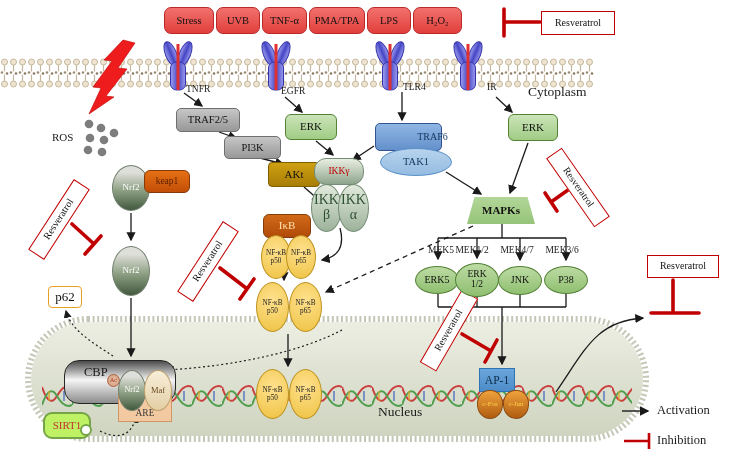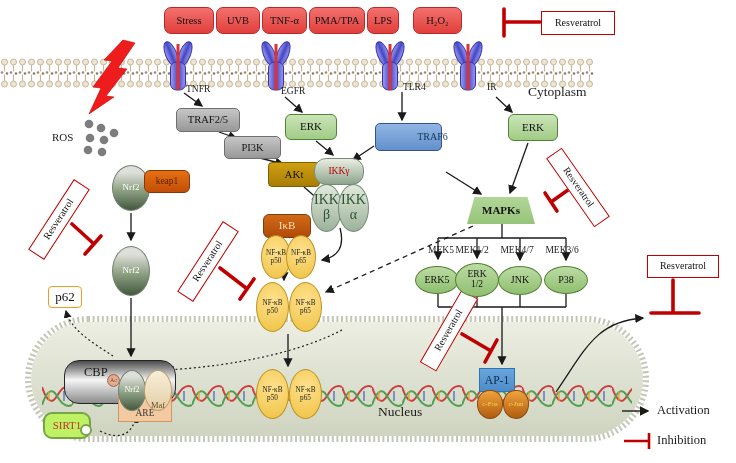--- a/index.html
+++ b/index.html
@@ -27,21 +27,21 @@
   .keap{background:linear-gradient(180deg,#e57013,#c24e08);border:1px solid #86380a;border-radius:6px;color:#5e2000;font-size:9.5px;}
   .p62{background:#fff;border:1.5px solid #e8a020;border-radius:4px;font-size:13px;color:#111;}
   .mapks{background:linear-gradient(180deg,#b2d698,#96c479);clip-path:polygon(11% 0,89% 0,100% 100%,0 100%);
          font-size:11px;font-weight:bold;color:#111;}
   .greenoval{background:linear-gradient(180deg,#bcdba3,#8fbf70);border:1px solid #538135;border-radius:50%;font-size:10px;color:#111;}
   .ap1{background:linear-gradient(180deg,#6aa6dc,#4d8cc8);border:1px solid #2e74b5;font-size:11.5px;color:#0d2a44;}
   .fosjun{background:linear-gradient(180deg,#efa23c,#b05c10);border:1px solid #8a4a10;border-radius:46% 46% 50% 50%;
           color:#ffd24a;font-size:7px;}
   .cbp{background:linear-gradient(180deg,#4c4c4c,#f5f5f5 45%,#8c8c8c);border:1.4px solid #262626;border-radius:15px;}
   .ac{background:radial-gradient(circle,#e7c0a6,#cf9c7c);border:1px solid #b06040;border-radius:50%;color:#a02818;font-size:6px;}
-  .maf{background:linear-gradient(180deg,#f7eed9,#e4cfa5);border:1px solid #bfa06a;border-radius:50%;color:#6b4a23;font-size:8.5px;align-items:flex-end;}
+  .maf{background:linear-gradient(180deg,#f7eed9,#e4cfa5);border:1px solid #bfa06a;border-radius:50%;color:#6b4a23;font-size:8.5px;}
   .are{background:#f2c9a0;border:1px solid #cf9763;font-size:9.5px;color:#3a3a3a;align-items:flex-end;padding-bottom:2px;}
   .sirt{background:#bef264;border:2px solid #76a548;border-radius:9px;color:#c23030;font-size:11px;}
   .notch{background:#fff;border:2px solid #76a548;border-radius:50%;}
   .reg{background:linear-gradient(160deg,#efefec,#cdcdc6);border:1px solid #bdbdb6;border-radius:16px;
        font-size:9.8px;color:#111;flex-direction:column;align-items:flex-start;padding:7px 6px 4px 12px;line-height:1.5;text-align:left;}
   .meklbl{font-size:9.5px;text-align:center;}
   .two{display:flex;flex-direction:column;align-items:center;justify-content:center;}
 </style>
 </head>
 <body>
@@ -165,21 +165,21 @@
     </div>
   <div class="box stim" style="left:216px;top:7px;width:44px;height:27px;">
       <span>UVB</span>
     </div>
   <div class="box stim" style="left:262px;top:7px;width:45px;height:27px;">
       <span>TNF-α</span>
     </div>
   <div class="box stim" style="left:309px;top:7px;width:56px;height:27px;">
       <span>PMA/TPA</span>
     </div>
-  <div class="box stim" style="left:367px;top:7px;width:32px;height:27px;">
+  <div class="box stim" style="left:367px;top:7px;width:44px;height:27px;">
       <span>LPS</span>
     </div>
   <div class="box stim" style="left:413px;top:7px;width:49px;height:27px;">
       <span>H₂O₂</span>
     </div>
 
   <div class="box resv" style="left:541px;top:11px;width:74px;height:24px;">
       <span>Resveratrol</span>
     </div>
   <div class="box resv rot" style="left:17px;top:210px;width:84px;height:19px;transform:rotate(-57deg);">
@@ -213,20 +213,23 @@
       <span>PI3K</span>
     </div>
   <div class="box greenbox" style="left:285px;top:114px;width:52px;height:26px;">
       <span>ERK</span>
     </div>
   <div class="box greenbox" style="left:508px;top:114px;width:50px;height:27px;">
       <span>ERK</span>
     </div>
   <div class="box bluebox" style="left:375px;top:123px;width:67px;height:28px;">
       <span>TRAF6</span>
+    </div>
+  <div class="box blueoval" style="left:380px;top:148px;width:72px;height:28px;">
+      <span>TAK1</span>
     </div>
   <div class="box goldbox" style="left:268px;top:162px;width:52px;height:25px;">
       <span>AKt</span>
     </div>
 
   <div class="box ikkcap" style="left:314px;top:158px;width:50px;height:27px;">
       <span>IKKγ</span>
     </div>
   <div class="box ikkoval two" style="left:311px;top:184px;width:31px;height:48px;">
     <span>IKK</span>

